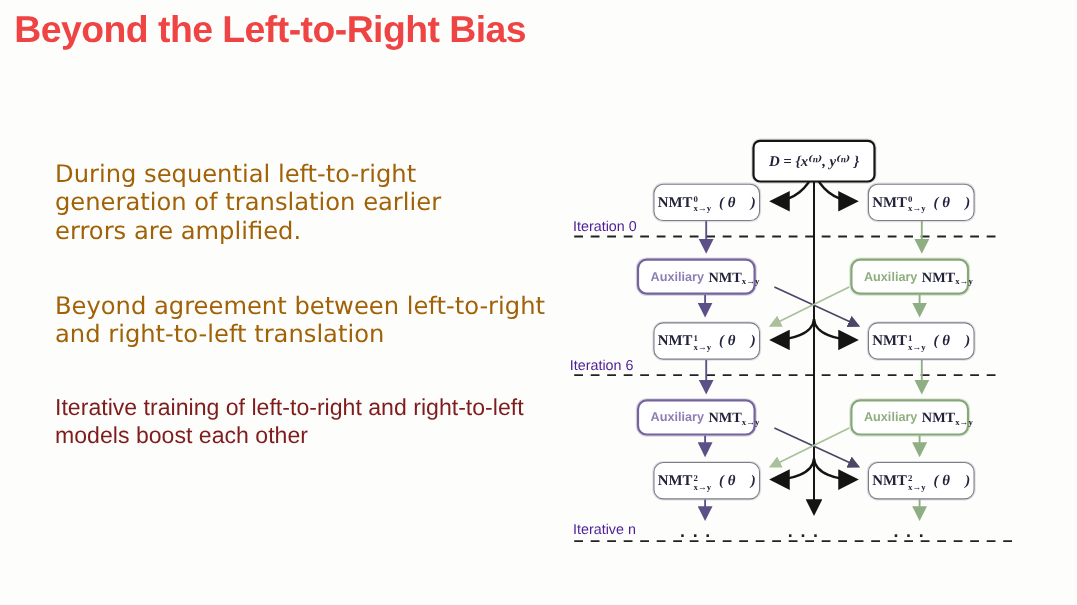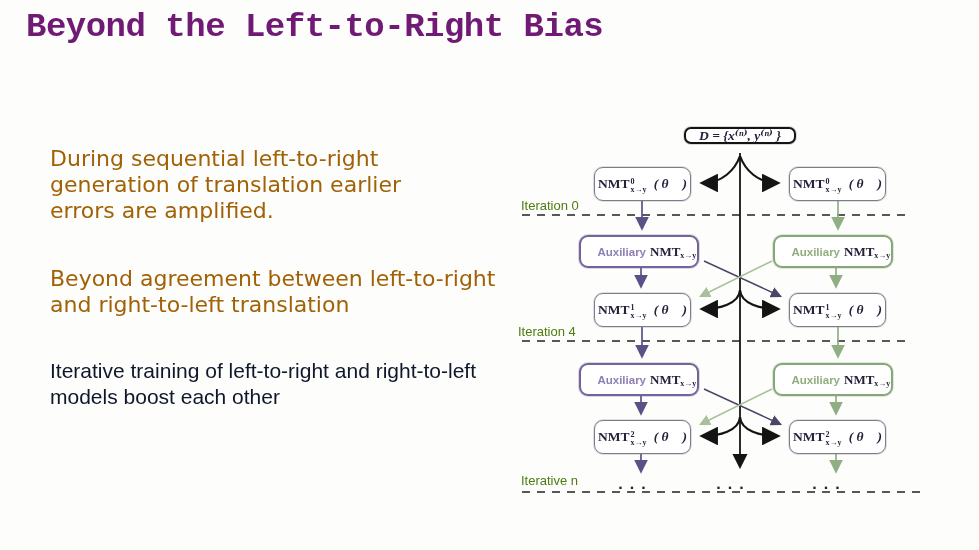--- a/index.html
+++ b/index.html
@@ -1,49 +1,49 @@
 <!DOCTYPE html>
 <html><head>
 <meta charset="utf-8">
 <style>
   html,body{margin:0;padding:0;background:#fdfdfc;}
   body{width:979px;height:550px;position:relative;overflow:hidden;
        font-family:"Liberation Sans",sans-serif;}
-  .title{position:absolute;left:26px;top:8px;font-size:34px;font-weight:700;
-         color:#701a75;letter-spacing:-0.5px;
-         font-family:Liberation Mono, monospace;}
+  .title{position:absolute;left:13px;top:8px;font-size:34px;font-weight:700;
+         color:#ef4444;letter-spacing:-0.5px;
+         font-family:Liberation Sans, sans-serif;}
   .bullet{position:absolute;color:#a16207;margin:0;}
   .b1{left:50px;top:146px;width:418px;font-size:22px;line-height:1.18;
       font-family:"DejaVu Sans",sans-serif;}
   .b2{left:50px;top:266px;width:452px;font-size:22px;line-height:1.18;
       font-family:"DejaVu Sans",sans-serif;}
   .b3{left:50px;top:358px;width:436px;font-size:21px;line-height:1.22;
-      color:#0f172a;font-family:"Liberation Sans",sans-serif;}
+      color:#7f1d1d;font-family:"Liberation Sans",sans-serif;}
 
   svg{position:absolute;left:0;top:0;}
 
   .box{position:absolute;background:#fff;display:flex;align-items:center;
        justify-content:center;border-radius:9px;box-sizing:border-box;
        font-family:"Liberation Serif","DejaVu Serif",serif;color:#22223a;font-weight:bold;}
-  .dbox{left:684px;top:127px;width:112px;height:17px;border:2.5px solid #141414;
+  .dbox{left:684px;top:127px;width:112px;height:39px;border:2.5px solid #141414;
         border-radius:7px;font-weight:bold;font-size:13.5px;font-style:italic;
         box-shadow:0 0 0 1px rgba(20,20,20,.15);}
   .nmt{width:97px;height:34px;border:1.5px solid #7d7d8a;font-size:13.5px;
        box-shadow:0 0 0 1px rgba(120,120,135,.22);}
-  .aux{width:120px;height:33px;font-size:13px;padding-left:22px;}
+  .aux{width:108px;height:33px;font-size:13px;padding-left:22px;}
   .aux-purple{border:2px solid #75639c;box-shadow:0 0 0 1px rgba(117,99,156,.25);}
   .aux-green{border:2px solid #86a878;box-shadow:0 0 0 1px rgba(134,168,120,.25);}
   .aux-word{font-family:"Liberation Sans",sans-serif;font-size:11.5px;margin-right:4px;}
   .aux-purple .aux-word{color:#8d7fb5;}
   .aux-green .aux-word{color:#8fae7f;}
   .ss{display:inline-flex;flex-direction:column;align-items:flex-start;
       font-size:8px;line-height:1.05;margin:0 1px;transform:translateY(2px);}
   .solo-sub{font-size:8px;transform:translateY(4px);display:inline-block;}
   .param{font-style:italic;}
-  .iter-label{position:absolute;font-size:13px;color:#4d7c0f;
+  .iter-label{position:absolute;font-size:13px;color:#4c1d95;
               font-family:"Liberation Sans",sans-serif;}
   .dots{position:absolute;font-size:13px;font-weight:bold;color:#222;
         letter-spacing:1px;font-family:"DejaVu Sans",sans-serif;}
 </style>
 </head>
 <body>
 
 <div class="title">Beyond the Left-to-Right Bias</div>
 
 <p class="bullet b1">During sequential left-to-right generation of translation earlier errors are amplified.</p>
@@ -181,18 +181,18 @@
 <div class="box nmt" style="left:789px;top:420px">
   <span>NMT</span>
     <span class="ss">
       <span>2</span>
       <span>x→y⃖</span>
     </span>
     <span class="param">( θ⃖ )</span>
 </div>
 
 <div class="iter-label" style="left:521px;top:198px">Iteration 0</div>
-<div class="iter-label" style="left:518px;top:324px">Iteration 4</div>
+<div class="iter-label" style="left:518px;top:324px">Iteration 6</div>
 <div class="iter-label" style="left:521px;top:473px">Iterative n</div>
 
 <div class="dots" style="left:618px;top:477px">. . .</div>
 <div class="dots" style="left:716px;top:477px">. . .</div>
 <div class="dots" style="left:812px;top:477px">. . .</div>
 
 </body></html>

